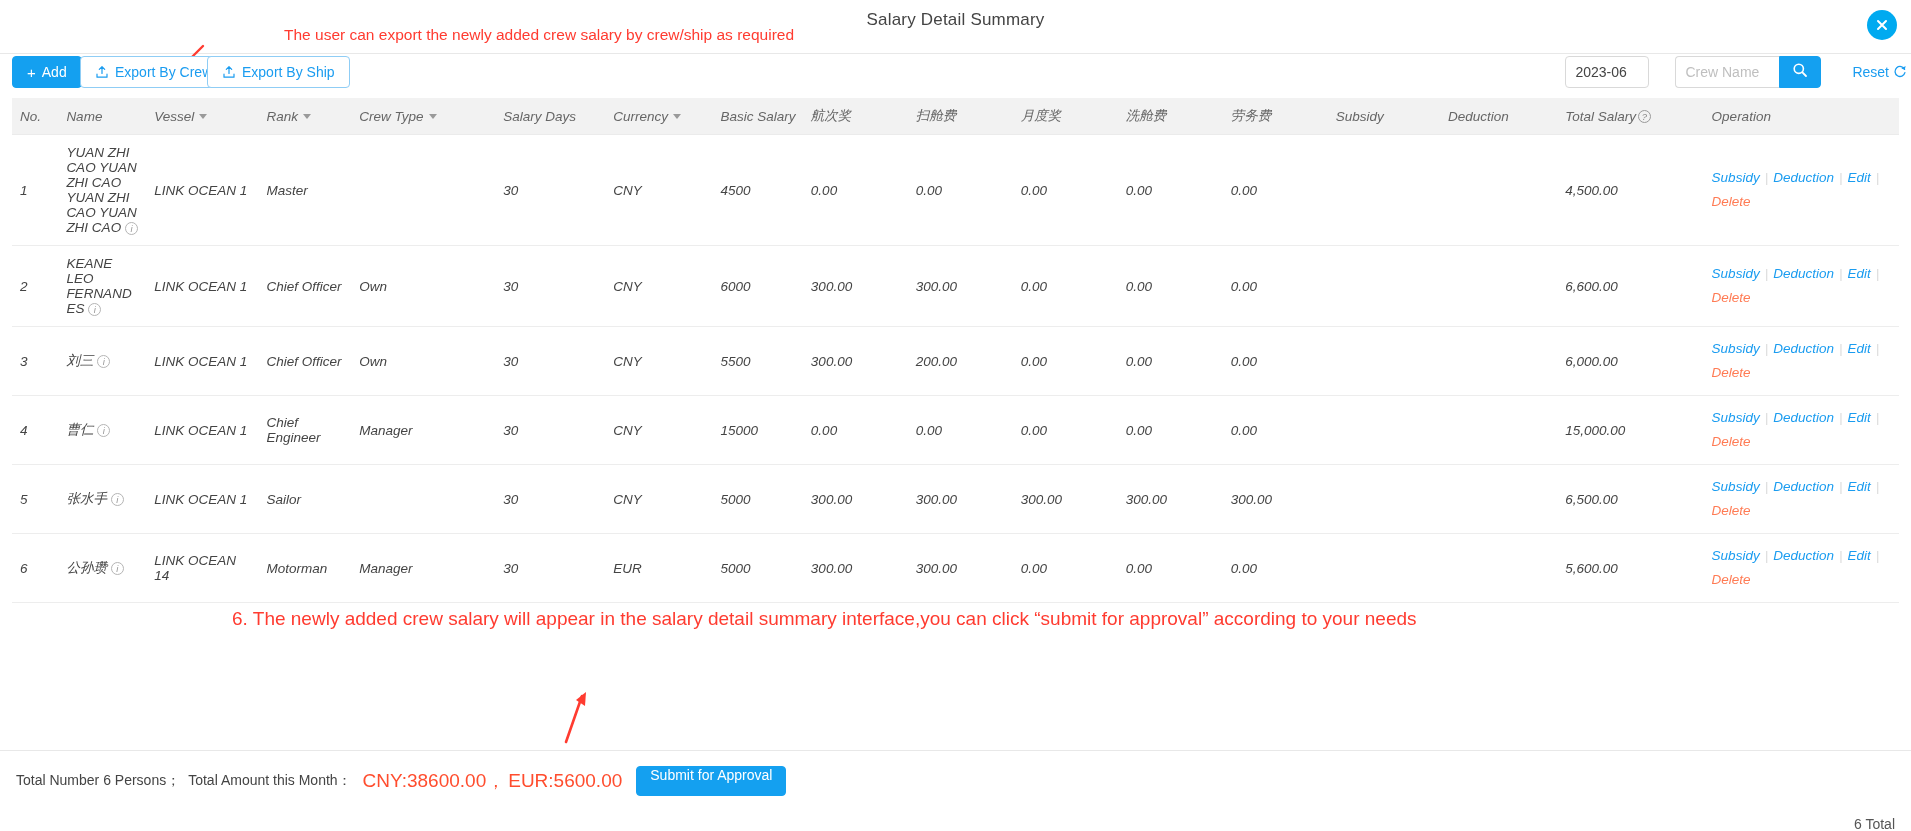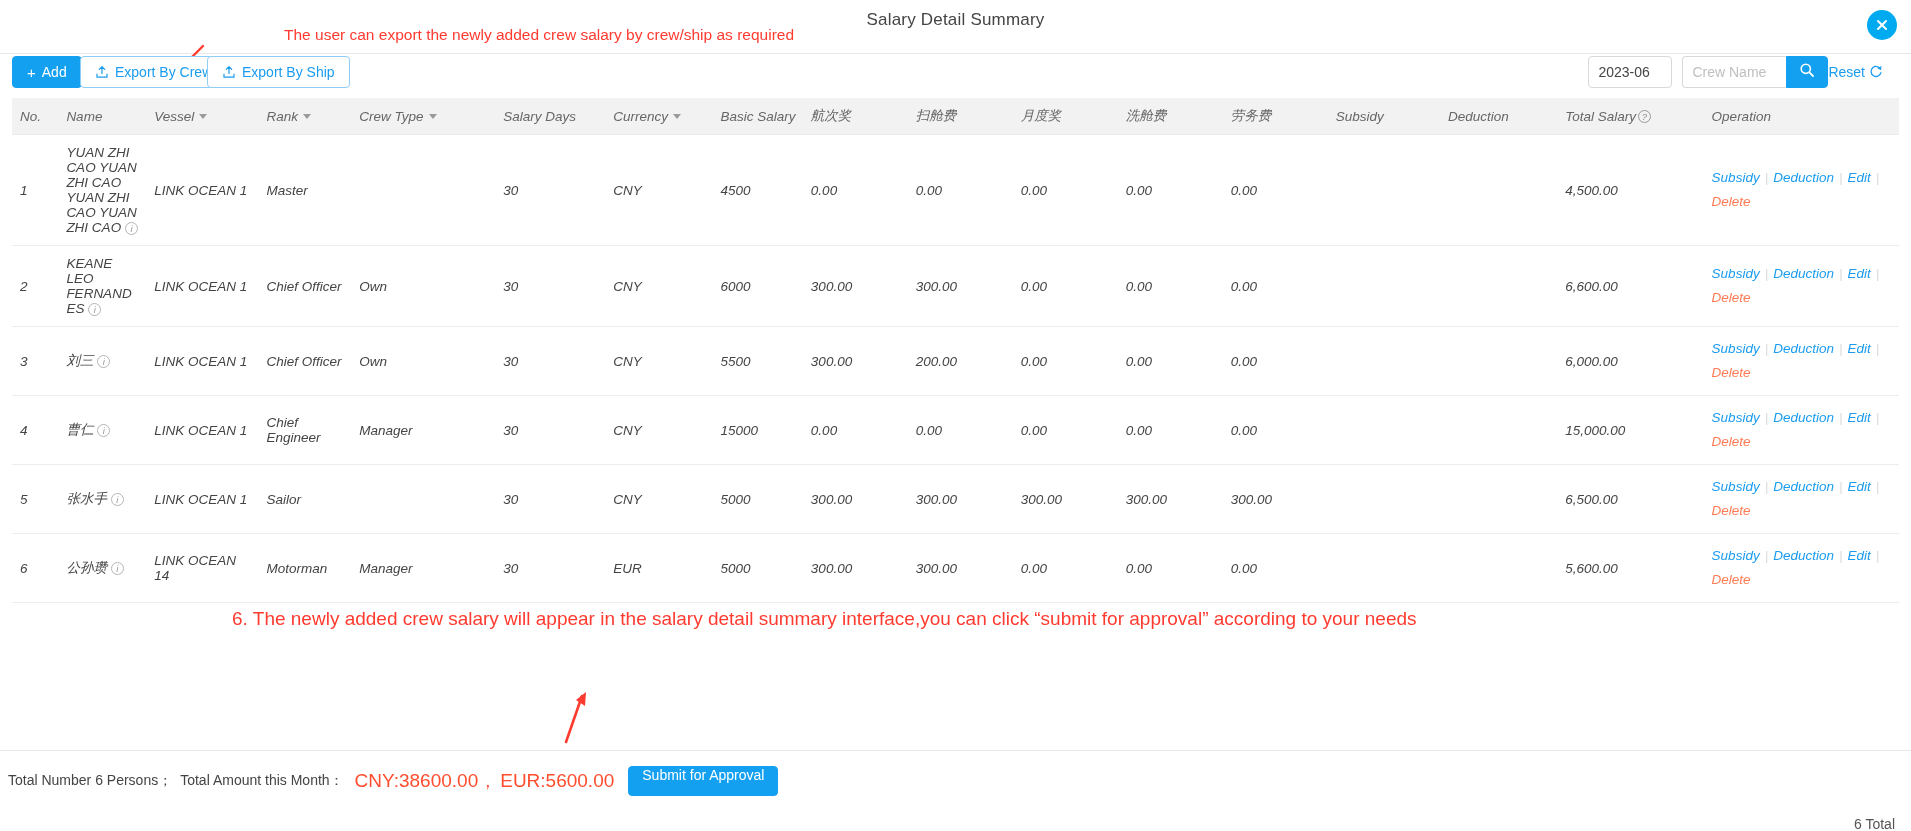--- a/index.html
+++ b/index.html
@@ -59,40 +59,40 @@
   .btn-ghost {
     position: absolute; top: 2px;
     background: #fff; color: #1a9cf0; border: 1px solid #8fcdf5;
   }
   .btn-export-crew { left: 80px; }
   .btn-export-ship { left: 207px; }
   .btn .plus { font-size: 15px; line-height: 1; }
   .btn .upico { display: inline-block; width: 14px; height: 14px; }
 
   
-  .filters { position: absolute; right: 28px; top: 2px; display: flex; align-items: center; gap: 0; }
+  .filters { position: absolute; right: 4px; top: 2px; display: flex; align-items: center; gap: 16px; }
   .month-box {
     width: 84px; height: 32px; border: 1px solid #d9d9d9; border-radius: 4px;
     font-size: 14px; color: #444; padding: 0 9px; line-height: 30px;
     background: #fff; margin-right: 10px;
   }
   .search-wrap { display: flex; align-items: center; }
   .crew-input {
     width: 104px; height: 32px; border: 1px solid #d9d9d9; border-right: none;
     border-radius: 4px 0 0 4px; font-size: 14px; padding: 0 9px;
     color: #444; outline: none; background: #fff;
   }
   .crew-input::placeholder { color: #bfbfbf; }
   .search-btn {
     width: 42px; height: 32px; background: #14a0f0; border: 1px solid #14a0f0;
     border-radius: 0 4px 4px 0; display: flex; align-items: center;
     justify-content: center; cursor: pointer;
   }
   .reset-link {
-    margin-left: 0; font-size: 14px; color: #1a9cf0; cursor: pointer;
+    margin-left: 15px; font-size: 14px; color: #1a9cf0; cursor: pointer;
     display: inline-flex; align-items: center; gap: 4px; white-space: nowrap;
   }
 
   
   .table-area {
     position: absolute; left: 12px; top: 98px; width: 1887px; font-style: italic;
   }
   table.grid { width: 1887px; border-collapse: collapse; table-layout: fixed; }
   table.grid thead th {
     background: #f2f2f2; color: #666; font-weight: normal; font-size: 13.5px;
@@ -143,21 +143,21 @@
   .c-ded   { width: 96px; }
   .c-total { width: 120px; }
   .c-op    { width: 160px; }
 
   
   .footer-rule {
     position: absolute; left: 0; top: 750px; width: 1911px;
     border-top: 1px solid #e8e8e8;
   }
   .footer {
-    position: absolute; left: 8px; top: 766px;
+    position: absolute; left: 16px; top: 766px;
     display: flex; align-items: center; white-space: nowrap;
   }
   .f-text { font-size: 14px; color: #444; }
   .f-amount { font-size: 19px; color: #ff4d2e; margin-left: 11px; }
   .f-comma { font-size: 17px; color: #ff4d2e; margin: 0 4px 0 1px; }
   .submit-btn {
     margin-left: 14px; height: 30px; padding: 0 13px;
     background: #14a0f0; color: #fff; border: 1px solid #14a0f0;
     border-radius: 4px; font-size: 14px; cursor: pointer;
     display: inline-flex; align-items: flex-start;

